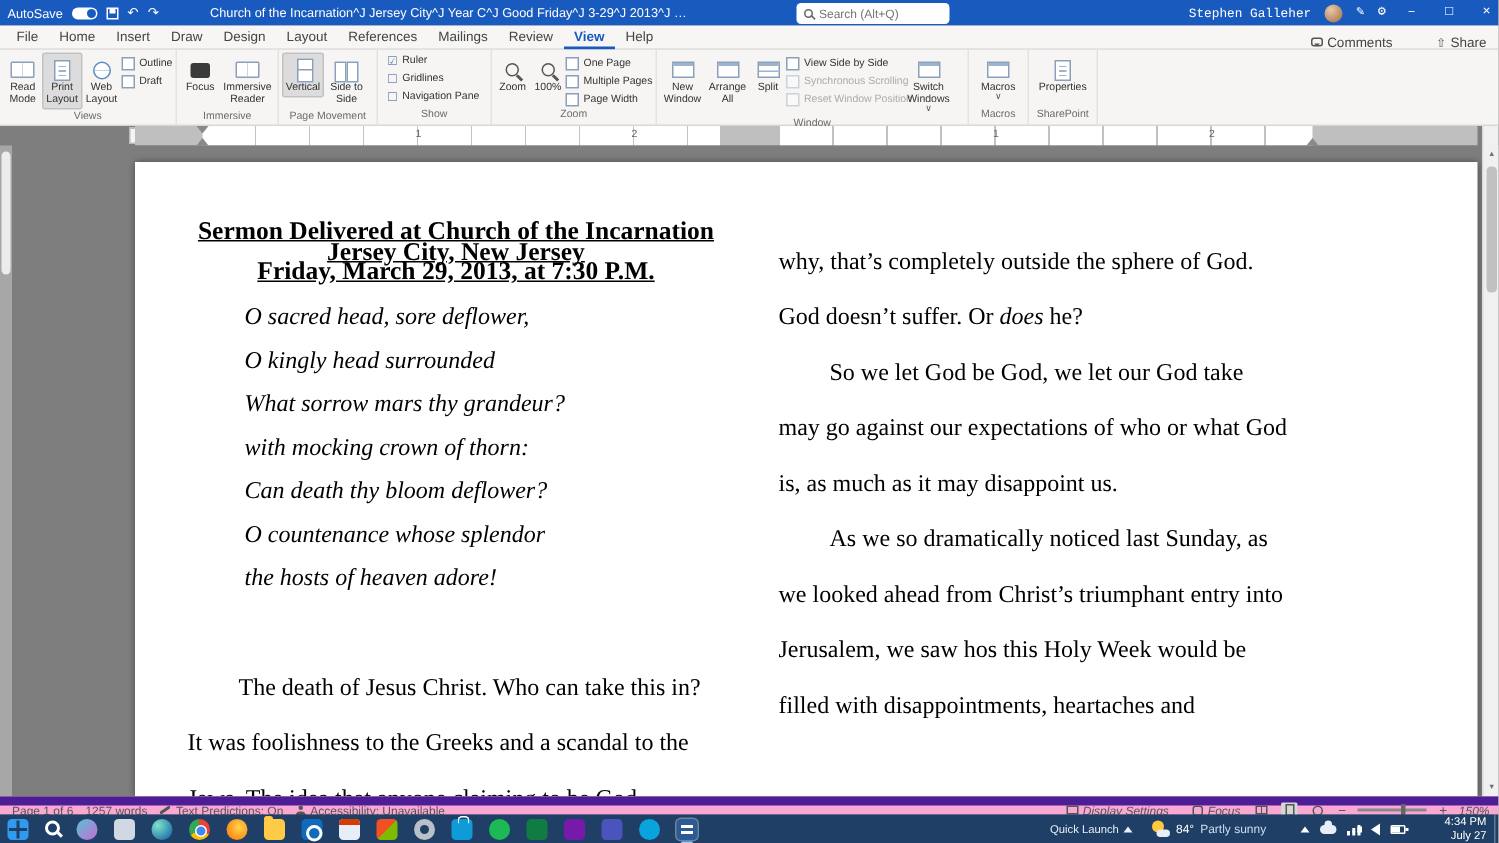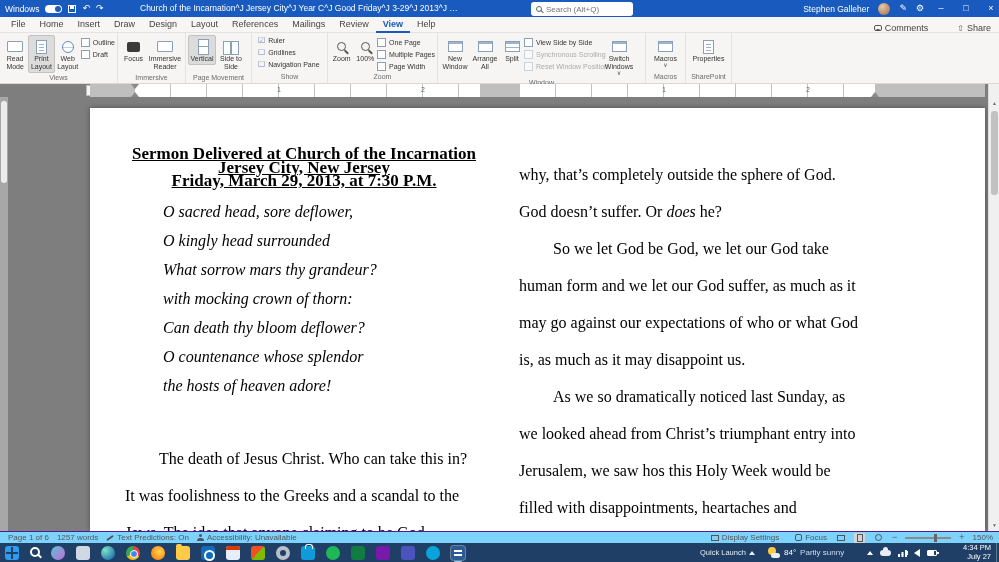--- a/index.html
+++ b/index.html
@@ -13,21 +13,21 @@
   .autosave-toggle { width:17px; height:8px; background:#fff; border-radius:4px; position:relative; display:inline-block; }
   .autosave-toggle::after { content:""; position:absolute; right:1px; top:1px; width:6px; height:6px; border-radius:50%; background:#185abd; }
   .icon-save { width:8px; height:8px; border:1px solid #fff; position:relative; display:inline-block; }
   .icon-save::after { content:""; position:absolute; left:1px; top:0; width:4px; height:3px; background:#fff; }
   .tb-glyph { font-size:9px; line-height:17px; }
   .tb-title { position:absolute; left:140px; top:0; width:320px; height:17px; line-height:17px; text-align:center; white-space:nowrap; overflow:hidden; text-overflow:ellipsis; font-size:8.5px; }
   .tb-search { position:absolute; left:531px; top:2px; width:102px; height:14px; background:#fff; border-radius:3px; display:flex; align-items:center; gap:4px; padding:0 5px; }
   .tb-search input { border:0; outline:0; background:transparent; font-size:8px; color:#555; width:85px; font-family:inherit; }
   .mag { width:6px; height:6px; border:1px solid #666; border-radius:50%; position:relative; display:inline-block; flex:none; }
   .mag::after { content:""; position:absolute; width:4px; height:1px; background:#666; right:-3px; bottom:-1px; transform:rotate(45deg); }
-  .tb-right { position:absolute; right:0; top:0; height:17px; display:flex; align-items:center; gap:9px; }
+  .tb-right { position:absolute; right:0; top:0; height:17px; display:flex; align-items:center; gap:9px;font-family:Liberation Mono, monospace; }
   .avatar { width:12px; height:12px; border-radius:50%; background:radial-gradient(circle at 35% 30%, #e8c9a8, #9c6b43); }
   .winctl { width:16px; height:17px; text-align:center; line-height:17px; font-size:9px; }
 
   
   .tabsrow { position:absolute; top:17px; left:0; width:999px; height:16px; background:#f7f6f5; border-bottom:1px solid #e5e4e3; font-size:9px; color:#444; }
   .tabs { position:absolute; left:4px; top:0; height:16px; display:flex; }
   .rtab { padding:0 7px; line-height:15px; white-space:nowrap; }
   .rtab.active { color:#185abd; border-bottom:2px solid #185abd; font-weight:bold; }
   .tabsrow-right { position:absolute; right:8px; top:0; height:16px; display:flex; align-items:flex-end; gap:29px; }
   .bubble { width:8px; height:6px; border:1px solid #555; border-radius:2px; position:relative; display:inline-block; }
@@ -104,23 +104,23 @@
 
   
   .leftstrip { position:absolute; left:0; top:97px; width:8px; height:434px; background:#a7a7a7; }
   .leftstrip .thumb { position:absolute; left:1px; top:4px; width:6px; height:82px; background:#ececec; border-radius:3px; }
   .vscroll { position:absolute; right:0; top:84px; width:11px; height:447px; background:#f0f0f0; border-left:1px solid #dcdcdc; }
   .vs-arrow { position:absolute; left:0; width:11px; height:12px; font-size:5px; color:#707070; text-align:center; line-height:12px; }
   .vs-up { top:13px; } .vs-down { bottom:0; }
   .vs-thumb { position:absolute; left:2px; top:27px; width:7px; height:84px; background:#c1c1c1; border-radius:3px; }
 
   
-  .statusbar { position:absolute; top:531px; left:0; width:999px; height:12px; background:#7dd3fc; border-top:1px solid #4c1d95; display:flex; align-items:center; font-size:8px; color:#555; }
+  .statusbar { position:absolute; top:531px; left:0; width:999px; height:12px; background:#f9a8d4; border-top:6px solid #4c1d95; display:flex; align-items:center; font-size:8px; color:#555; }
   .sb-item { margin-left:8px; white-space:nowrap; display:flex; align-items:center; gap:3px; }
-  .sb-right { margin-left:auto; display:flex; align-items:center; gap:8px; padding-right:6px; }
+  .sb-right { margin-left:auto; display:flex; align-items:center; gap:8px; padding-right:6px;font-style:italic; }
   .sb-ic-monitor { width:8px; height:6px; border:1px solid #555; display:inline-block; }
   .sb-ic-focus { width:7px; height:7px; border:1px solid #555; border-radius:2px; display:inline-block; }
   .sb-ic-person { width:7px; height:7px; position:relative; display:inline-block; }
   .sb-ic-person::before { content:""; position:absolute; left:2px; top:0; width:3px; height:3px; border-radius:50%; background:#555; }
   .sb-ic-person::after { content:""; position:absolute; left:0; bottom:0; width:7px; height:3px; border-radius:3px 3px 0 0; background:#555; }
   .sb-ic-pencil { width:8px; height:2px; background:#555; transform:rotate(-35deg); display:inline-block; border-radius:1px; }
   .viewbtn { width:11px; height:10px; display:flex; align-items:center; justify-content:center; border-radius:1px; }
   .viewbtn.active { background:#d5d5d5; }
   .vb-book { width:8px; height:6px; border:1px solid #555; background:linear-gradient(90deg,transparent 45%, #555 45% 55%, transparent 55%); }
   .vb-page { width:6px; height:8px; border:1px solid #555; }
@@ -181,21 +181,21 @@
   .clock { position:absolute; right:8px; top:1px; text-align:right; font-size:7.5px; line-height:8.5px; }
   .show-desktop { position:absolute; right:0; top:0; width:3px; height:19px; border-left:1px solid rgba(255,255,255,.3); }
 </style>
 </head>
 <body>
 
 <div id="screen">
 
   <header class="titlebar">
     <div class="tb-left">
-      <span>Windows</span>
+      <span>AutoSave</span>
       <span class="autosave-toggle"></span>
       <span class="icon-save"></span>
       <span class="tb-glyph">↶</span>
       <span class="tb-glyph">↷</span>
     </div>
     <div class="tb-title">Church of the Incarnation^J Jersey City^J Year C^J Good Friday^J 3-29^J 2013^J 7-30pm - Compatibility Mode - Saved</div>
     <div class="tb-search">
       <span class="mag"></span>
       <input placeholder="Search (Alt+Q)" style="">
     </div>
@@ -468,21 +468,20 @@
           <div class="docline">It was foolishness to the Greeks and a scandal to the</div>
           <div class="docline">Jews. The idea that anyone claiming to be God</div>
         </div>
       </div>
 
       <div class="col-right">
         <div class="bodylines">
           <div class="docline">why, that’s completely outside the sphere of God.</div>
           <div class="docline"><span>God doesn’t suffer. Or </span><i>does</i><span> he?</span></div>
           <div class="docline indent">So we let God be God, we let our God take</div>
-          <div class="docline">human form and we let our God suffer, as much as it</div>
           <div class="docline">may go against our expectations of who or what God</div>
           <div class="docline">is, as much as it may disappoint us.</div>
           <div class="docline indent">As we so dramatically noticed last Sunday, as</div>
           <div class="docline">we looked ahead from Christ’s triumphant entry into</div>
           <div class="docline">Jerusalem, we saw hos this Holy Week would be</div>
           <div class="docline">filled with disappointments, heartaches and</div>
         </div>
       </div>
 
     </div>

